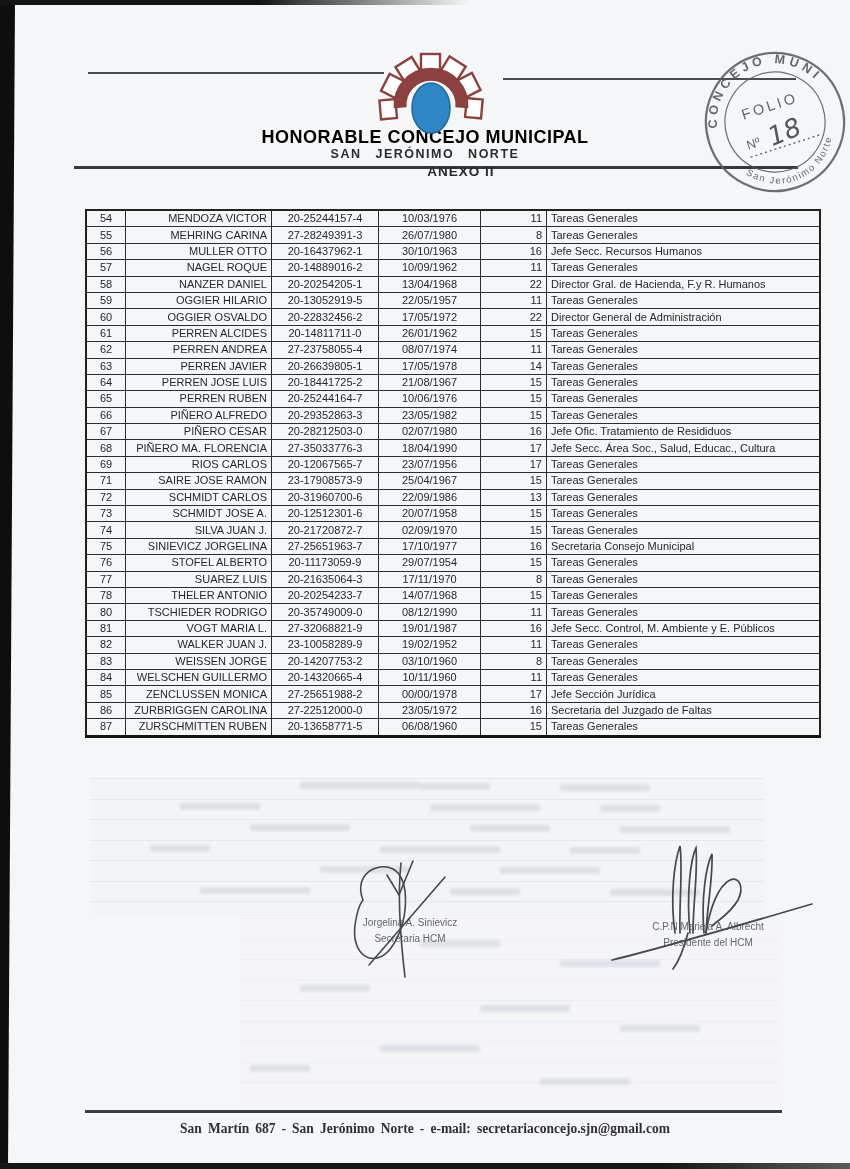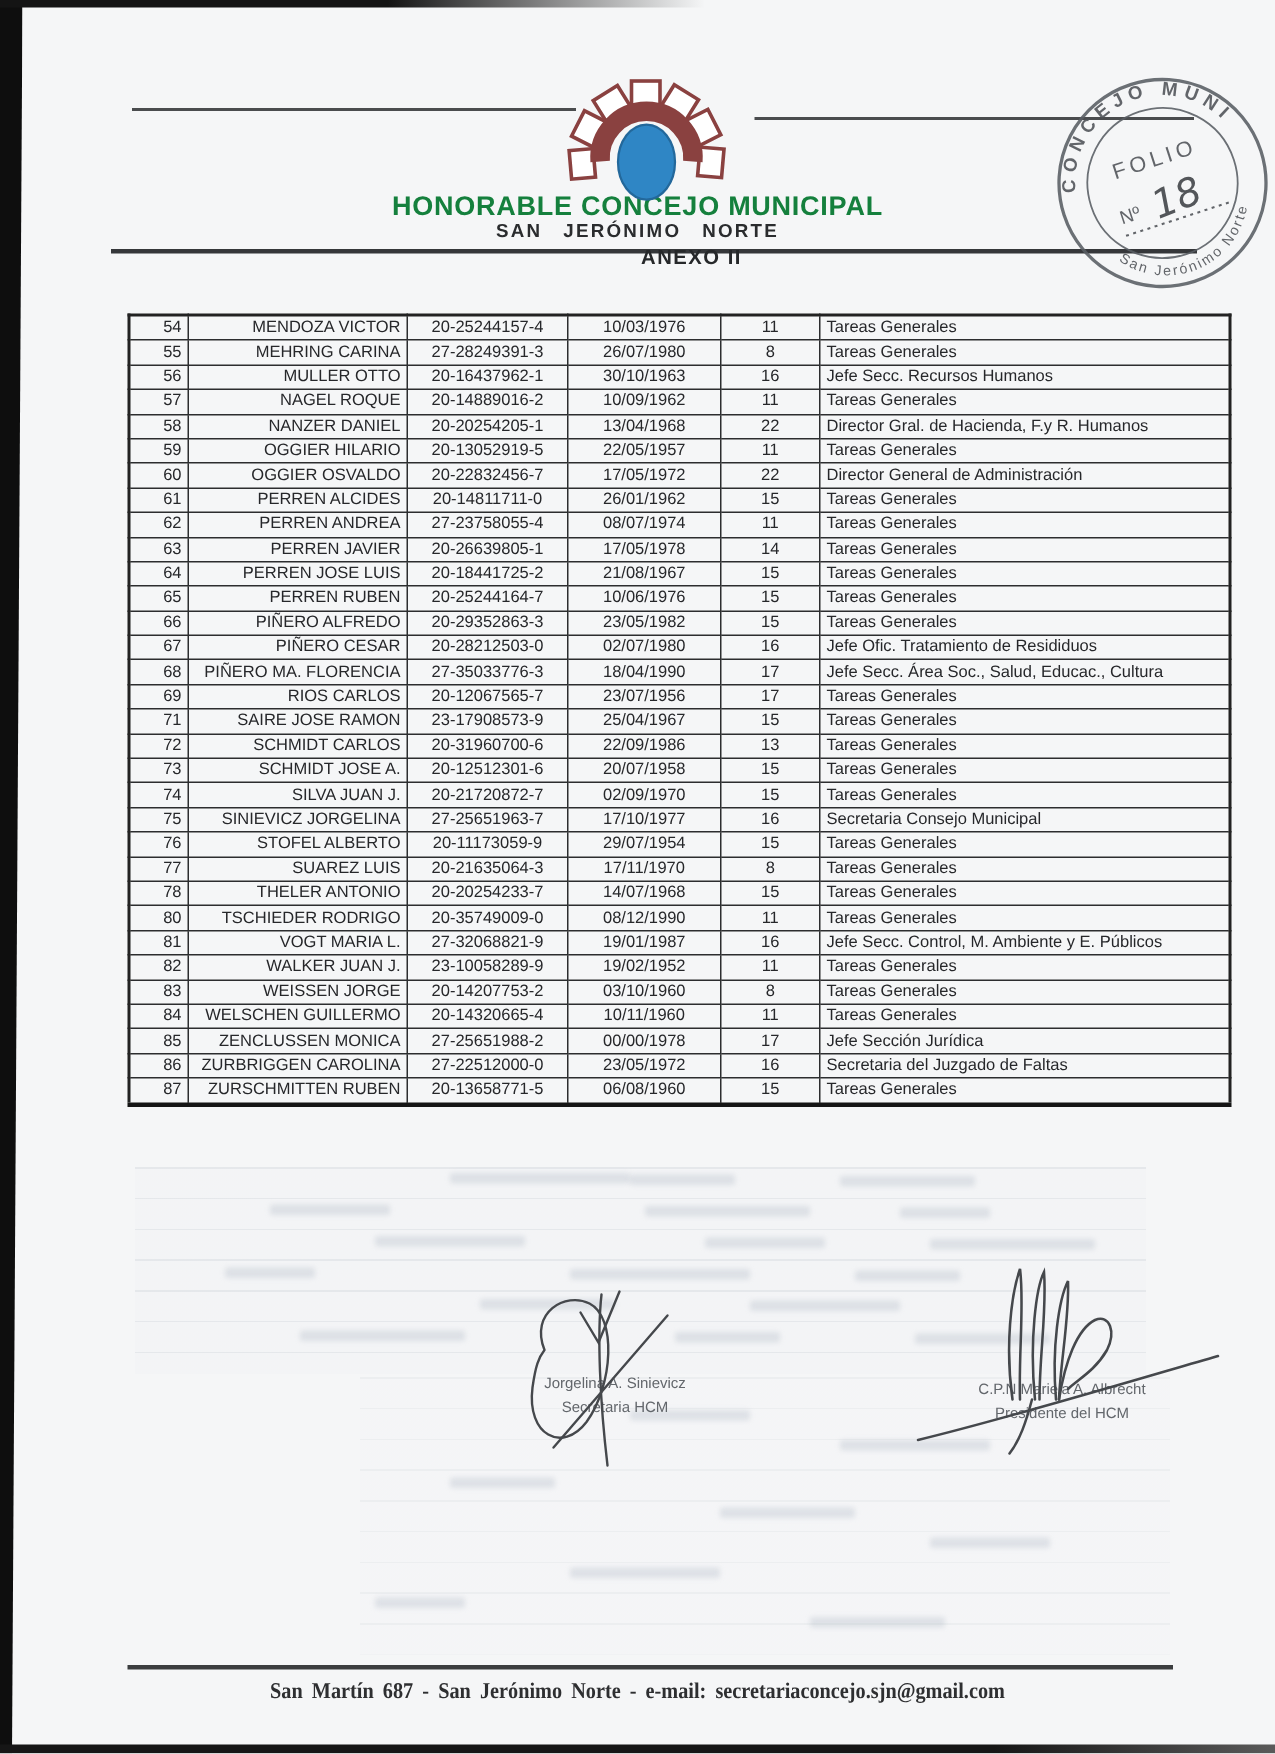--- a/index.html
+++ b/index.html
@@ -11,38 +11,38 @@
   .edge-top{position:absolute;left:0;top:0;width:470px;height:5px;
             background:linear-gradient(90deg,#141414 55%,rgba(20,20,20,0));}
   .edge-bottom{position:absolute;left:0;top:1163px;width:850px;height:6px;
                background:linear-gradient(90deg,#161616 78%,#5a5a5a);}
   
   .rule{position:absolute;background:#4a4c4e;}
   .rule-left{left:88px;top:72px;width:296px;height:2px;}
   .rule-right{left:503px;top:78px;width:293px;height:2px;}
   .rule-header{left:74px;top:166px;width:724px;height:3px;background:#35373a;}
   .title{position:absolute;left:0;top:127px;width:850px;text-align:center;
-         font-size:18px;font-weight:bold;letter-spacing:.5px;color:#15803d;}
+         font-size:18px;font-weight:bold;letter-spacing:.5px;color:#000000;}
   .subtitle{position:absolute;left:0;top:147px;width:850px;text-align:center;
             font-size:12.5px;font-weight:bold;letter-spacing:1.5px;word-spacing:9px;color:#2a2c2e;}
   .annex{position:absolute;left:0;top:164px;width:850px;text-align:center;z-index:3;
          font-size:13.5px;font-weight:bold;letter-spacing:1px;color:#26282a;padding-left:36px;}
   .logo{position:absolute;left:374px;top:50px;z-index:2;}
   .stamp{position:absolute;left:699px;top:44px;z-index:4;opacity:.88;}
   
   .roster{position:absolute;left:85px;top:209px;width:679px;border-collapse:collapse;
           table-layout:fixed;z-index:2;}
   .roster td{border:1px solid #2c2d2f;height:15.4px;font-size:11px;line-height:1;
              padding:0 4px;white-space:nowrap;overflow:hidden;vertical-align:middle;color:#26272a;}
   .roster{border:2px solid #222;border-bottom:3px solid #151515;}
-  .c-num{width:30px;text-align:right;}
+  .c-num{width:30px;text-align:center;}
   .c-name{width:137px;text-align:right;margin-left:40px;}
   .c-cuil{width:98px;text-align:center;}
   .c-date{width:93px;text-align:center;}
-  .c-cat{width:57px;text-align:center;}
+  .c-cat{width:57px;text-align:right;}
   .c-role{width:264px;text-align:left;}
   
   .ghost{position:absolute;pointer-events:none;
          background:repeating-linear-gradient(180deg,rgba(148,158,172,.30) 0 1px,rgba(210,216,224,.10) 1px 20.5px);
          filter:blur(.4px);}
   .ghost-a{left:90px;top:778px;width:674px;height:138px;opacity:.55;}
   .ghost-b{left:240px;top:918px;width:540px;height:185px;opacity:.30;}
   .blob{position:absolute;height:7px;border-radius:2px;background:rgba(158,170,186,.26);
         filter:blur(1.6px);pointer-events:none;}
   
@@ -185,21 +185,21 @@
           <td class="c-num">59</td>
           <td class="c-name">OGGIER HILARIO</td>
           <td class="c-cuil">20-13052919-5</td>
           <td class="c-date">22/05/1957</td>
           <td class="c-cat">11</td>
           <td class="c-role">Tareas Generales</td>
         </tr>
         <tr>
           <td class="c-num">60</td>
           <td class="c-name">OGGIER OSVALDO</td>
-          <td class="c-cuil">20-22832456-7</td>
+          <td class="c-cuil">20-22832456-2</td>
           <td class="c-date">17/05/1972</td>
           <td class="c-cat">22</td>
           <td class="c-role">Director General de Administración</td>
         </tr>
         <tr>
           <td class="c-num">61</td>
           <td class="c-name">PERREN ALCIDES</td>
           <td class="c-cuil">20-14811711-0</td>
           <td class="c-date">26/01/1962</td>
           <td class="c-cat">15</td>

